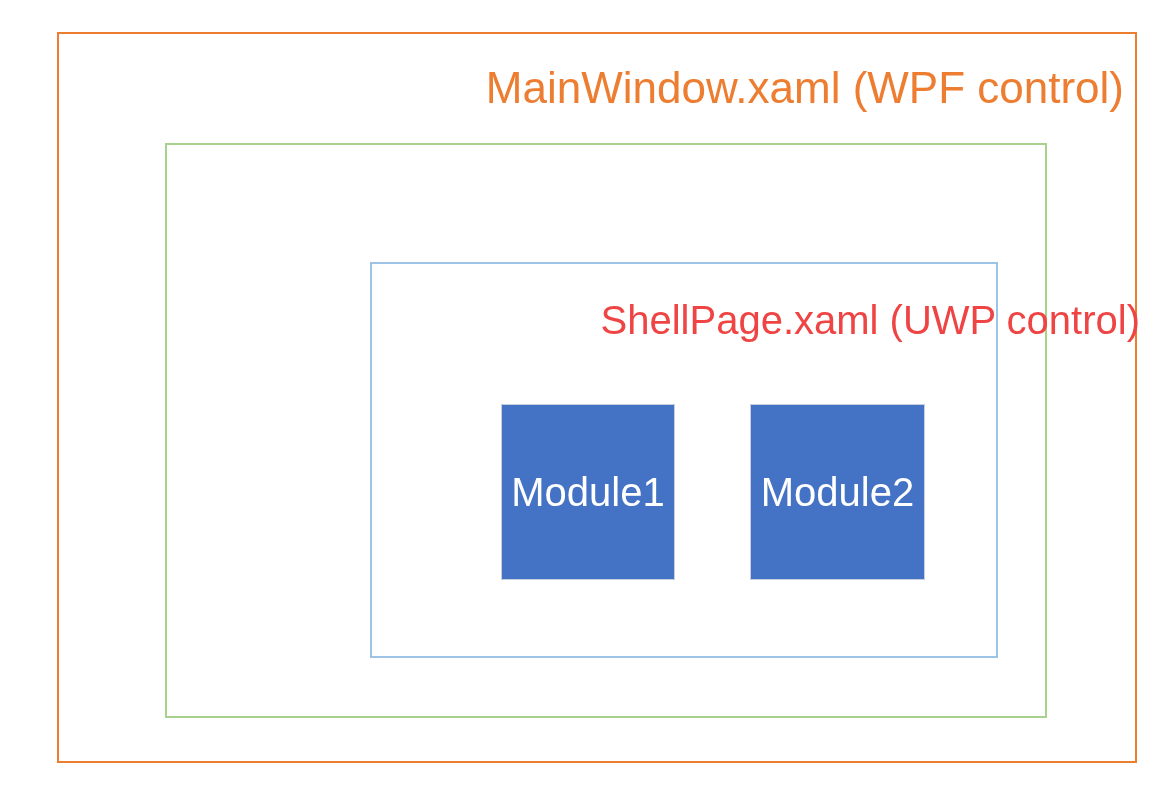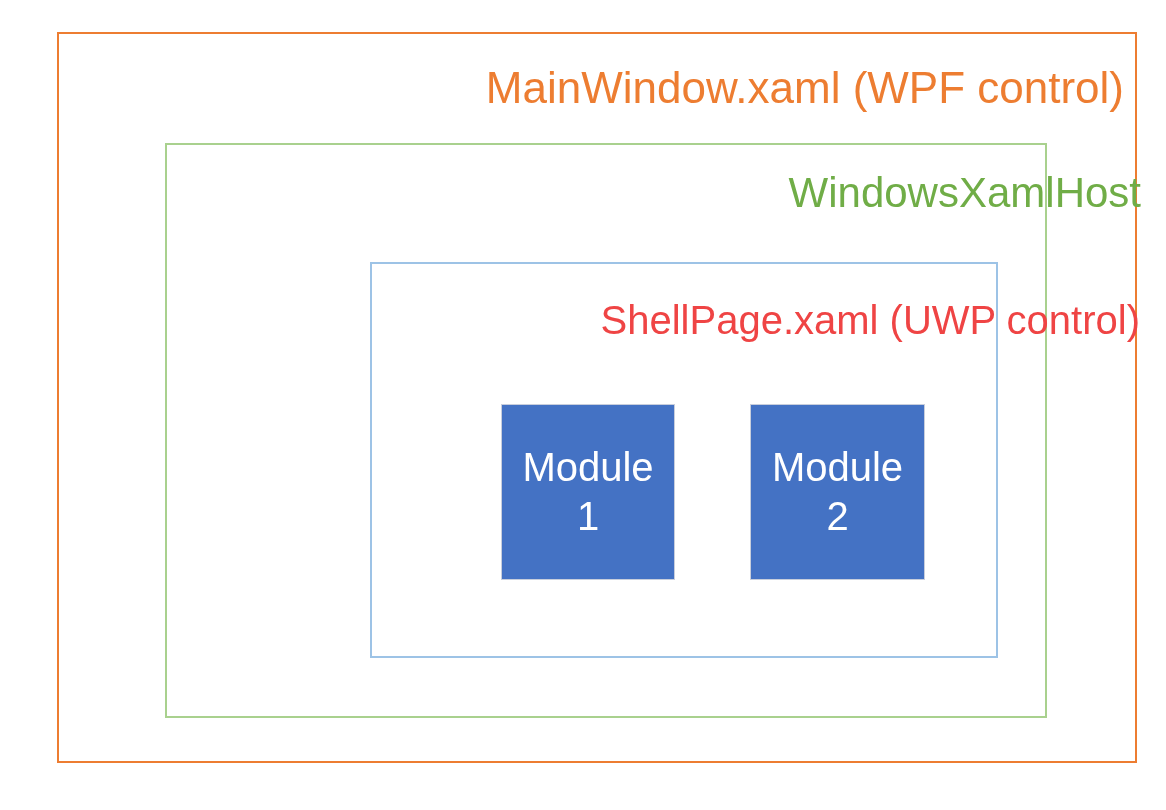--- a/index.html
+++ b/index.html
@@ -89,21 +89,20 @@
   .module {
     position: absolute;
     box-sizing: border-box;
     background: #4472C4;
     border: 1px solid #C8CEDC;
     color: #ffffff;
     font-size: 40px;
     line-height: 1.22;
     text-align: center;
     display: flex;
-    flex-direction: column;
     align-items: center;
     justify-content: center;
   }
   .module-1 {
     left: 501px;
     top: 404px;
     width: 174px;
     height: 176px;
   }
   .module-2 {
@@ -118,21 +117,20 @@
 <body>
 
 <div id="canvas">
 
   <div class="box-mainwindow"></div>
 
   <div class="label label-mainwindow">MainWindow.xaml (WPF control)</div>
 
   <div class="box-xamlhost"></div>
 
-  <div class="label label-xamlhost">WindowsXamlHost</div>
 
   <div class="box-shellpage"></div>
 
   <div class="label label-shellpage">ShellPage.xaml (UWP control)</div>
 
   <div class="module module-1">
     <span class="module-line">Module</span>
     <span class="module-line">1</span>
   </div>
 

